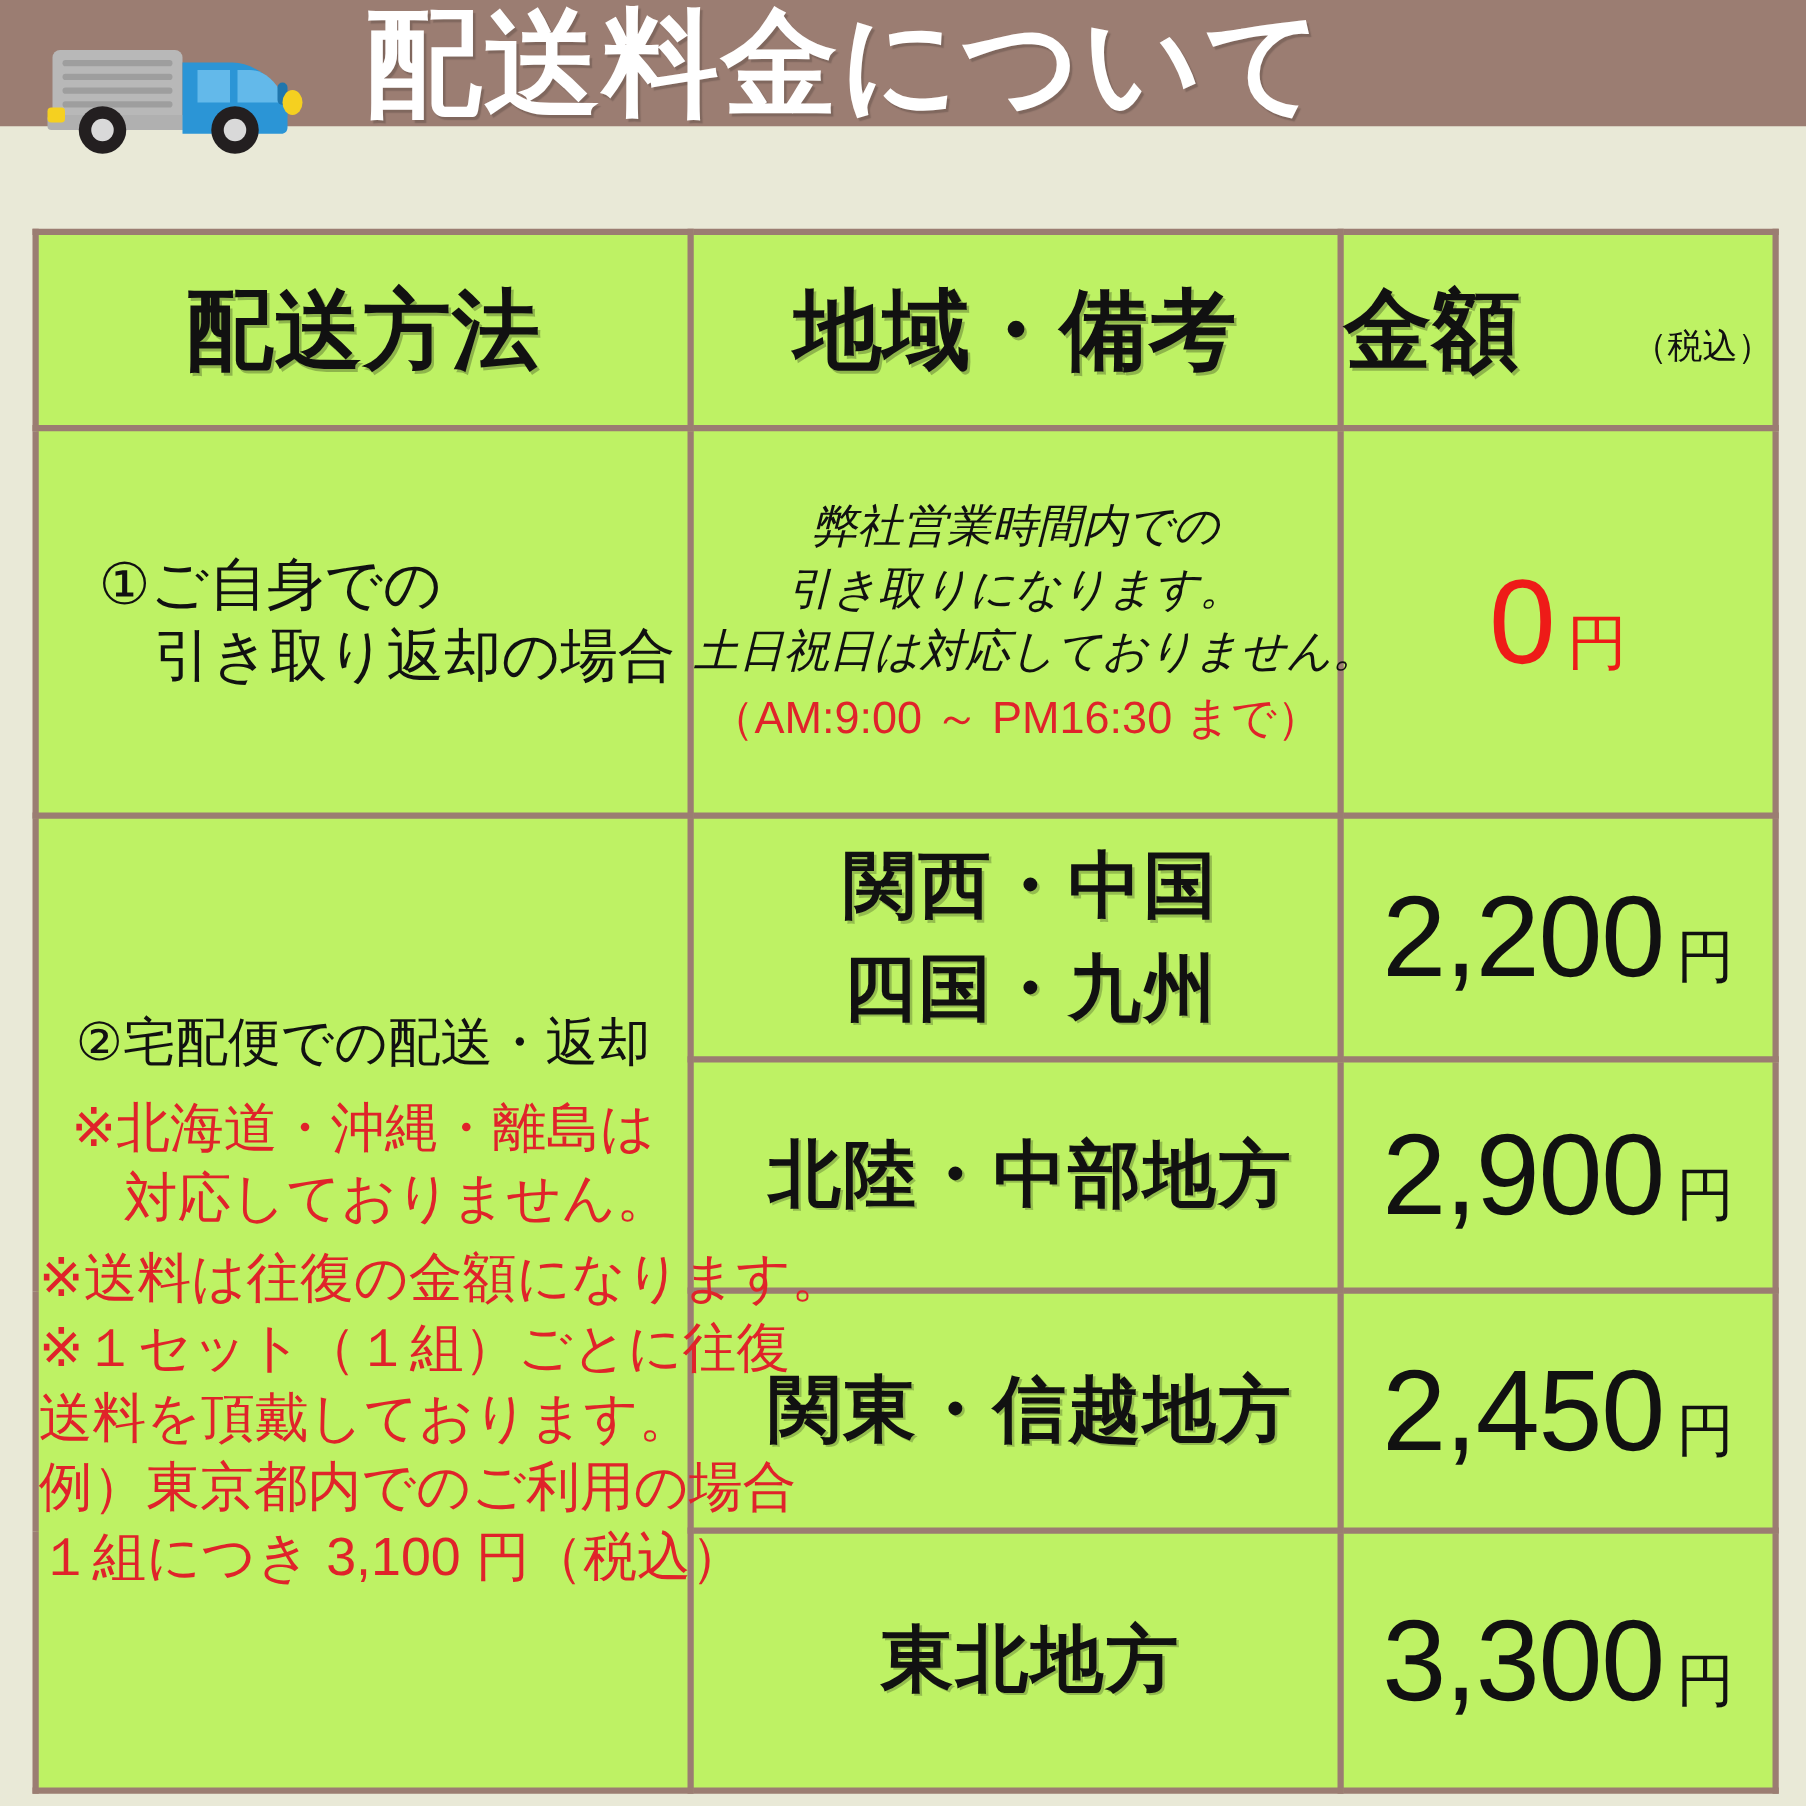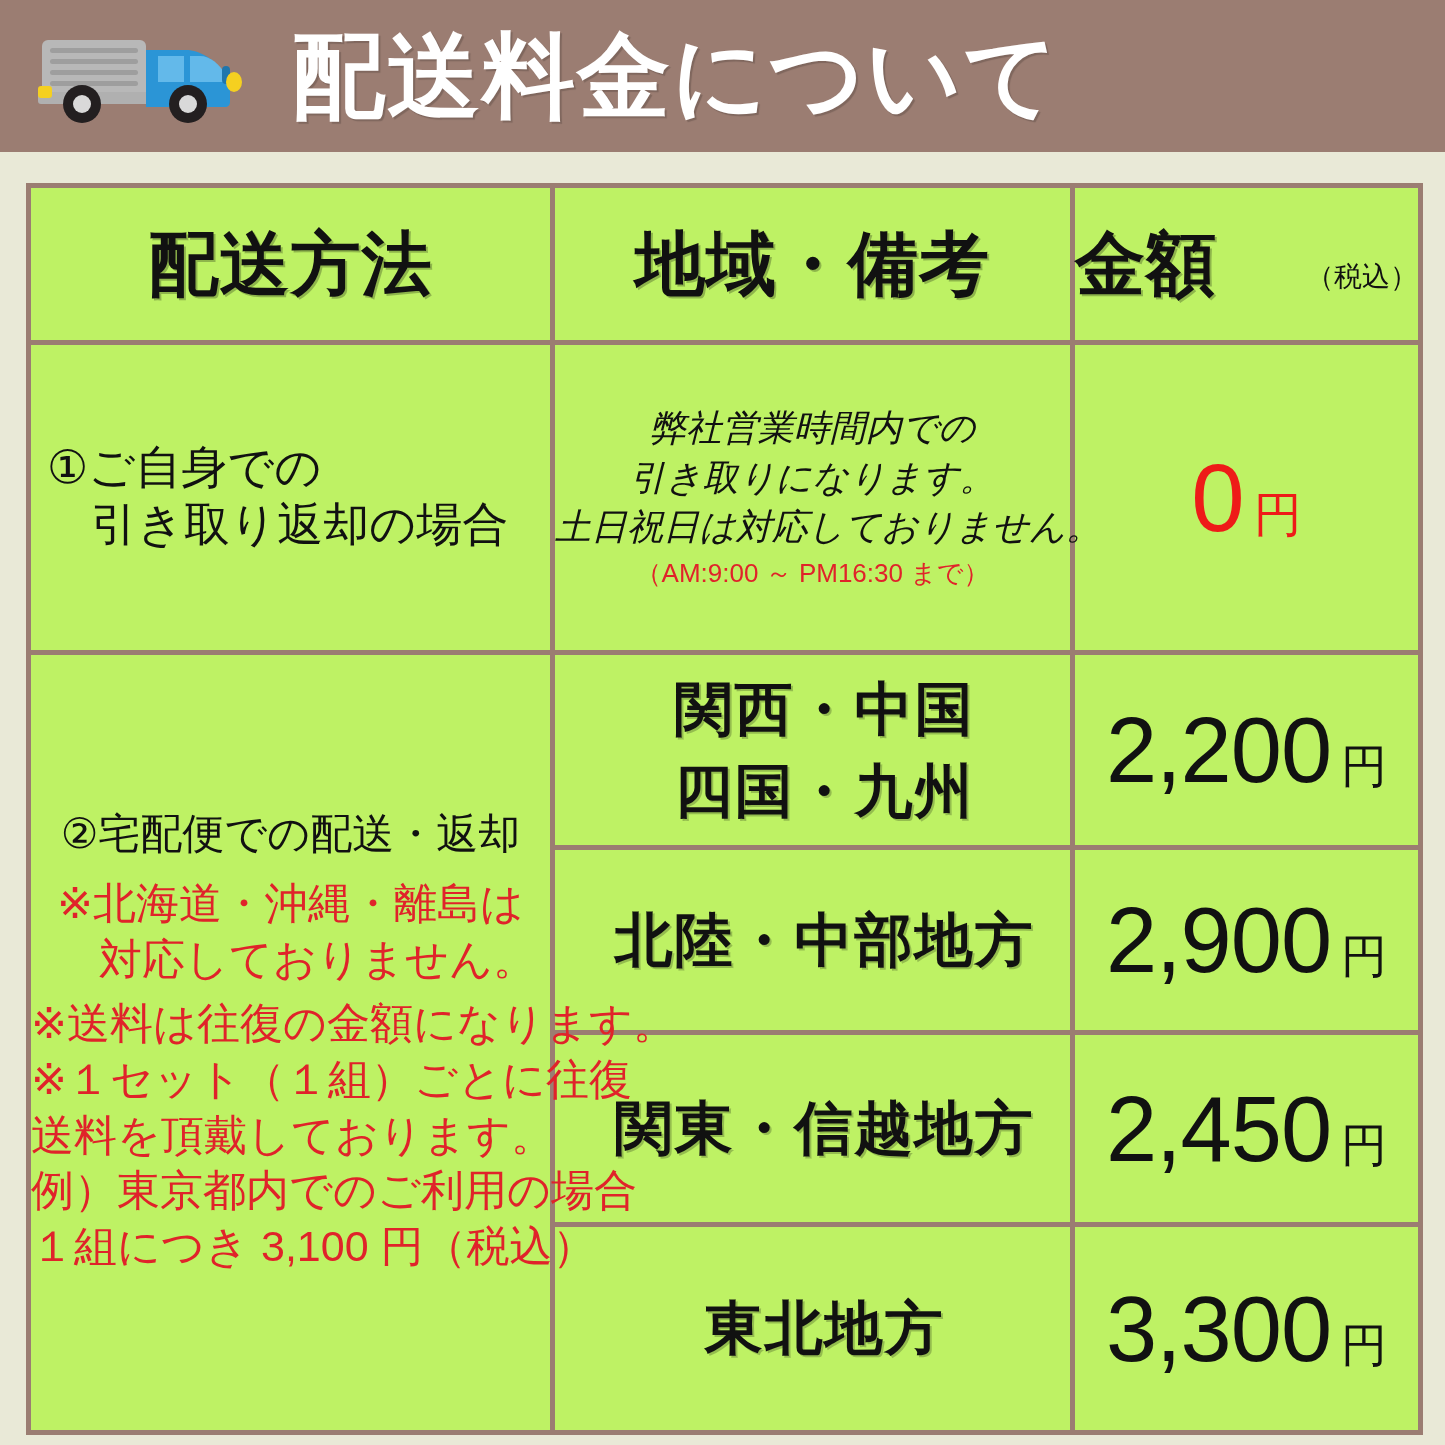--- a/index.html
+++ b/index.html
@@ -22,21 +22,21 @@
     height: 1445px;
     background: #e9e9d7;
   }
 
   
   .header-band {
     position: absolute;
     left: 0;
     top: 0;
     width: 1445px;
-    height: 152px;
+    height: 101px;
     background: #9b7d72;
     display: flex;
     align-items: center;
   }
 
   .truck-icon {
     position: absolute;
     left: 36px;
     top: 24px;
     width: 220px;
@@ -106,21 +106,21 @@
     padding-bottom: 8px;
     white-space: nowrap;
   }
 
   
   .method-1 {
     font-size: 46px;
     color: #111111;
     line-height: 1.32;
     text-align: left;
-    padding-left: 16px;
+    padding-left: 48px;
     white-space: nowrap;
   }
   .method-1 .l2 { padding-left: 44px; font-family: Liberation Mono, monospace; }
 
   .method-2 {
     text-align: left;
     padding: 0 10px 0 22px;
   }
   .method-2-title {
     font-size: 42px;
@@ -143,21 +143,21 @@
     padding: 0 14px 0 26px;
   }
   .remark-black {
     font-size: 36px;
     color: #111111;
     line-height: 1.38;
     white-space: nowrap;
     font-style: italic;
   }
   .remark-red {
-    font-size: 26px;
+    font-size: 36px;
     color: #e0232a;
     line-height: 1.38;
     white-space: nowrap;
     margin-top: 4px;
   }
 
   .region-text {
     font-size: 58px;
     font-weight: 700;
     color: #111111;

